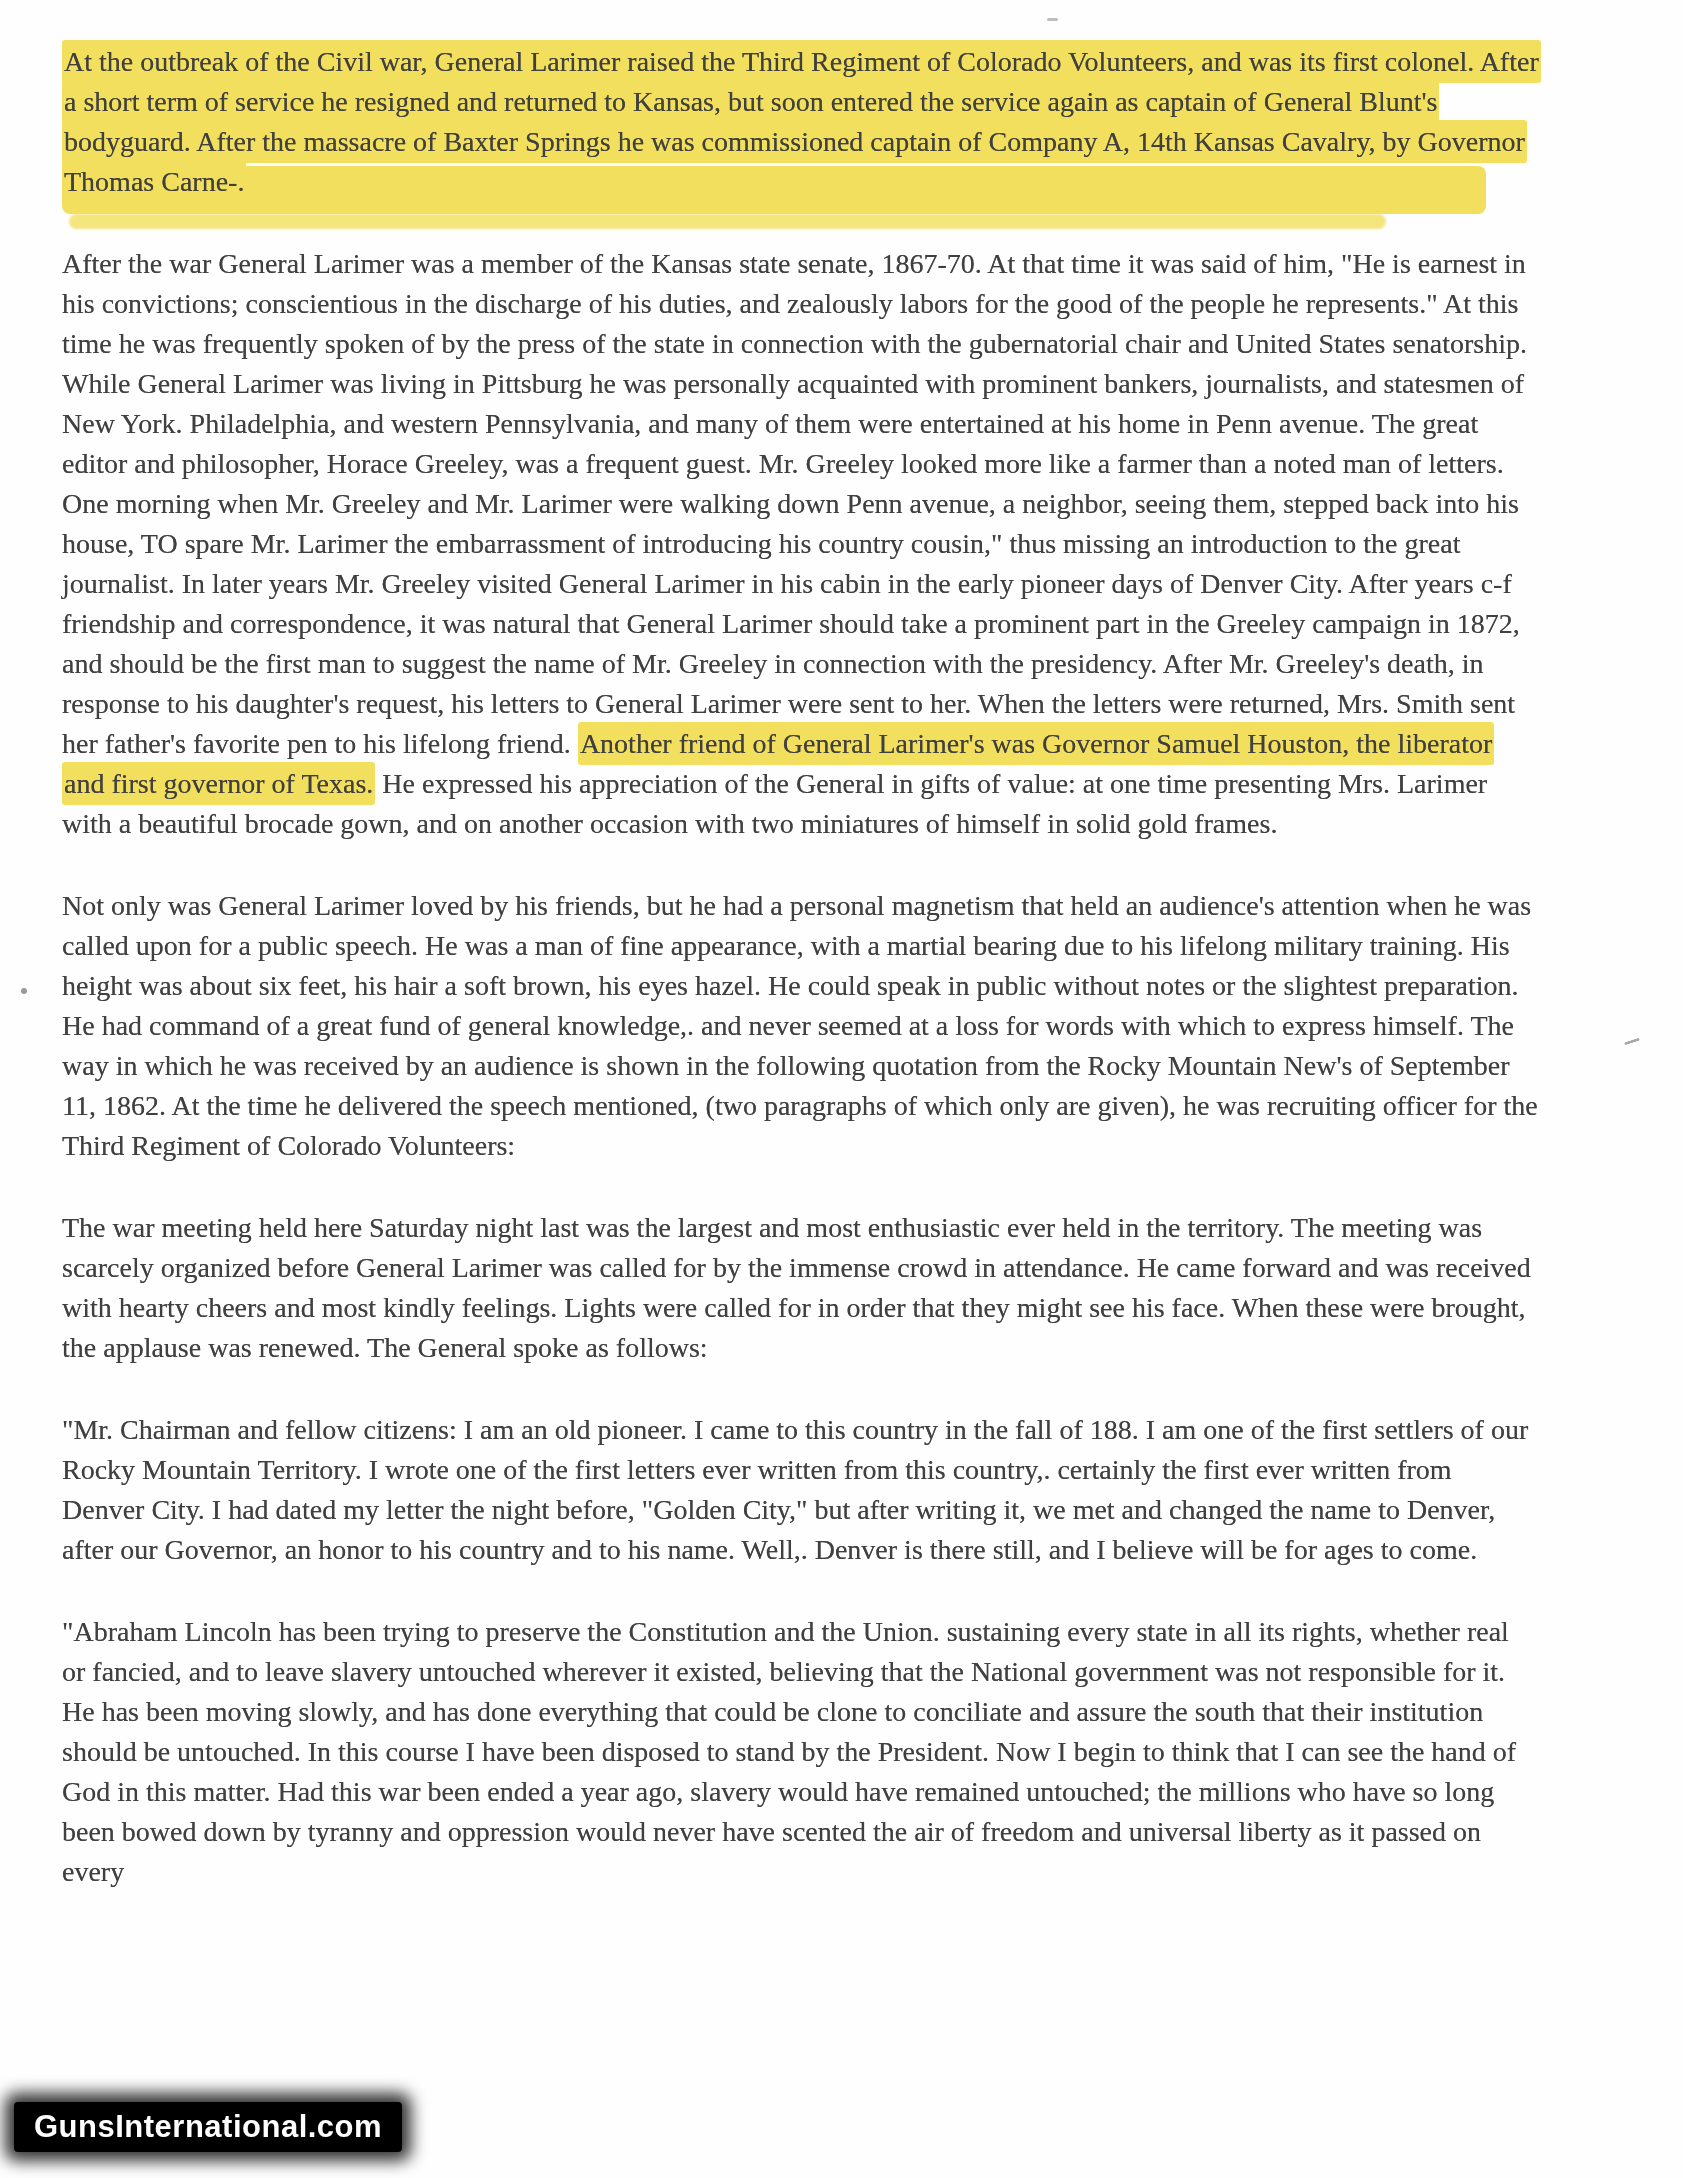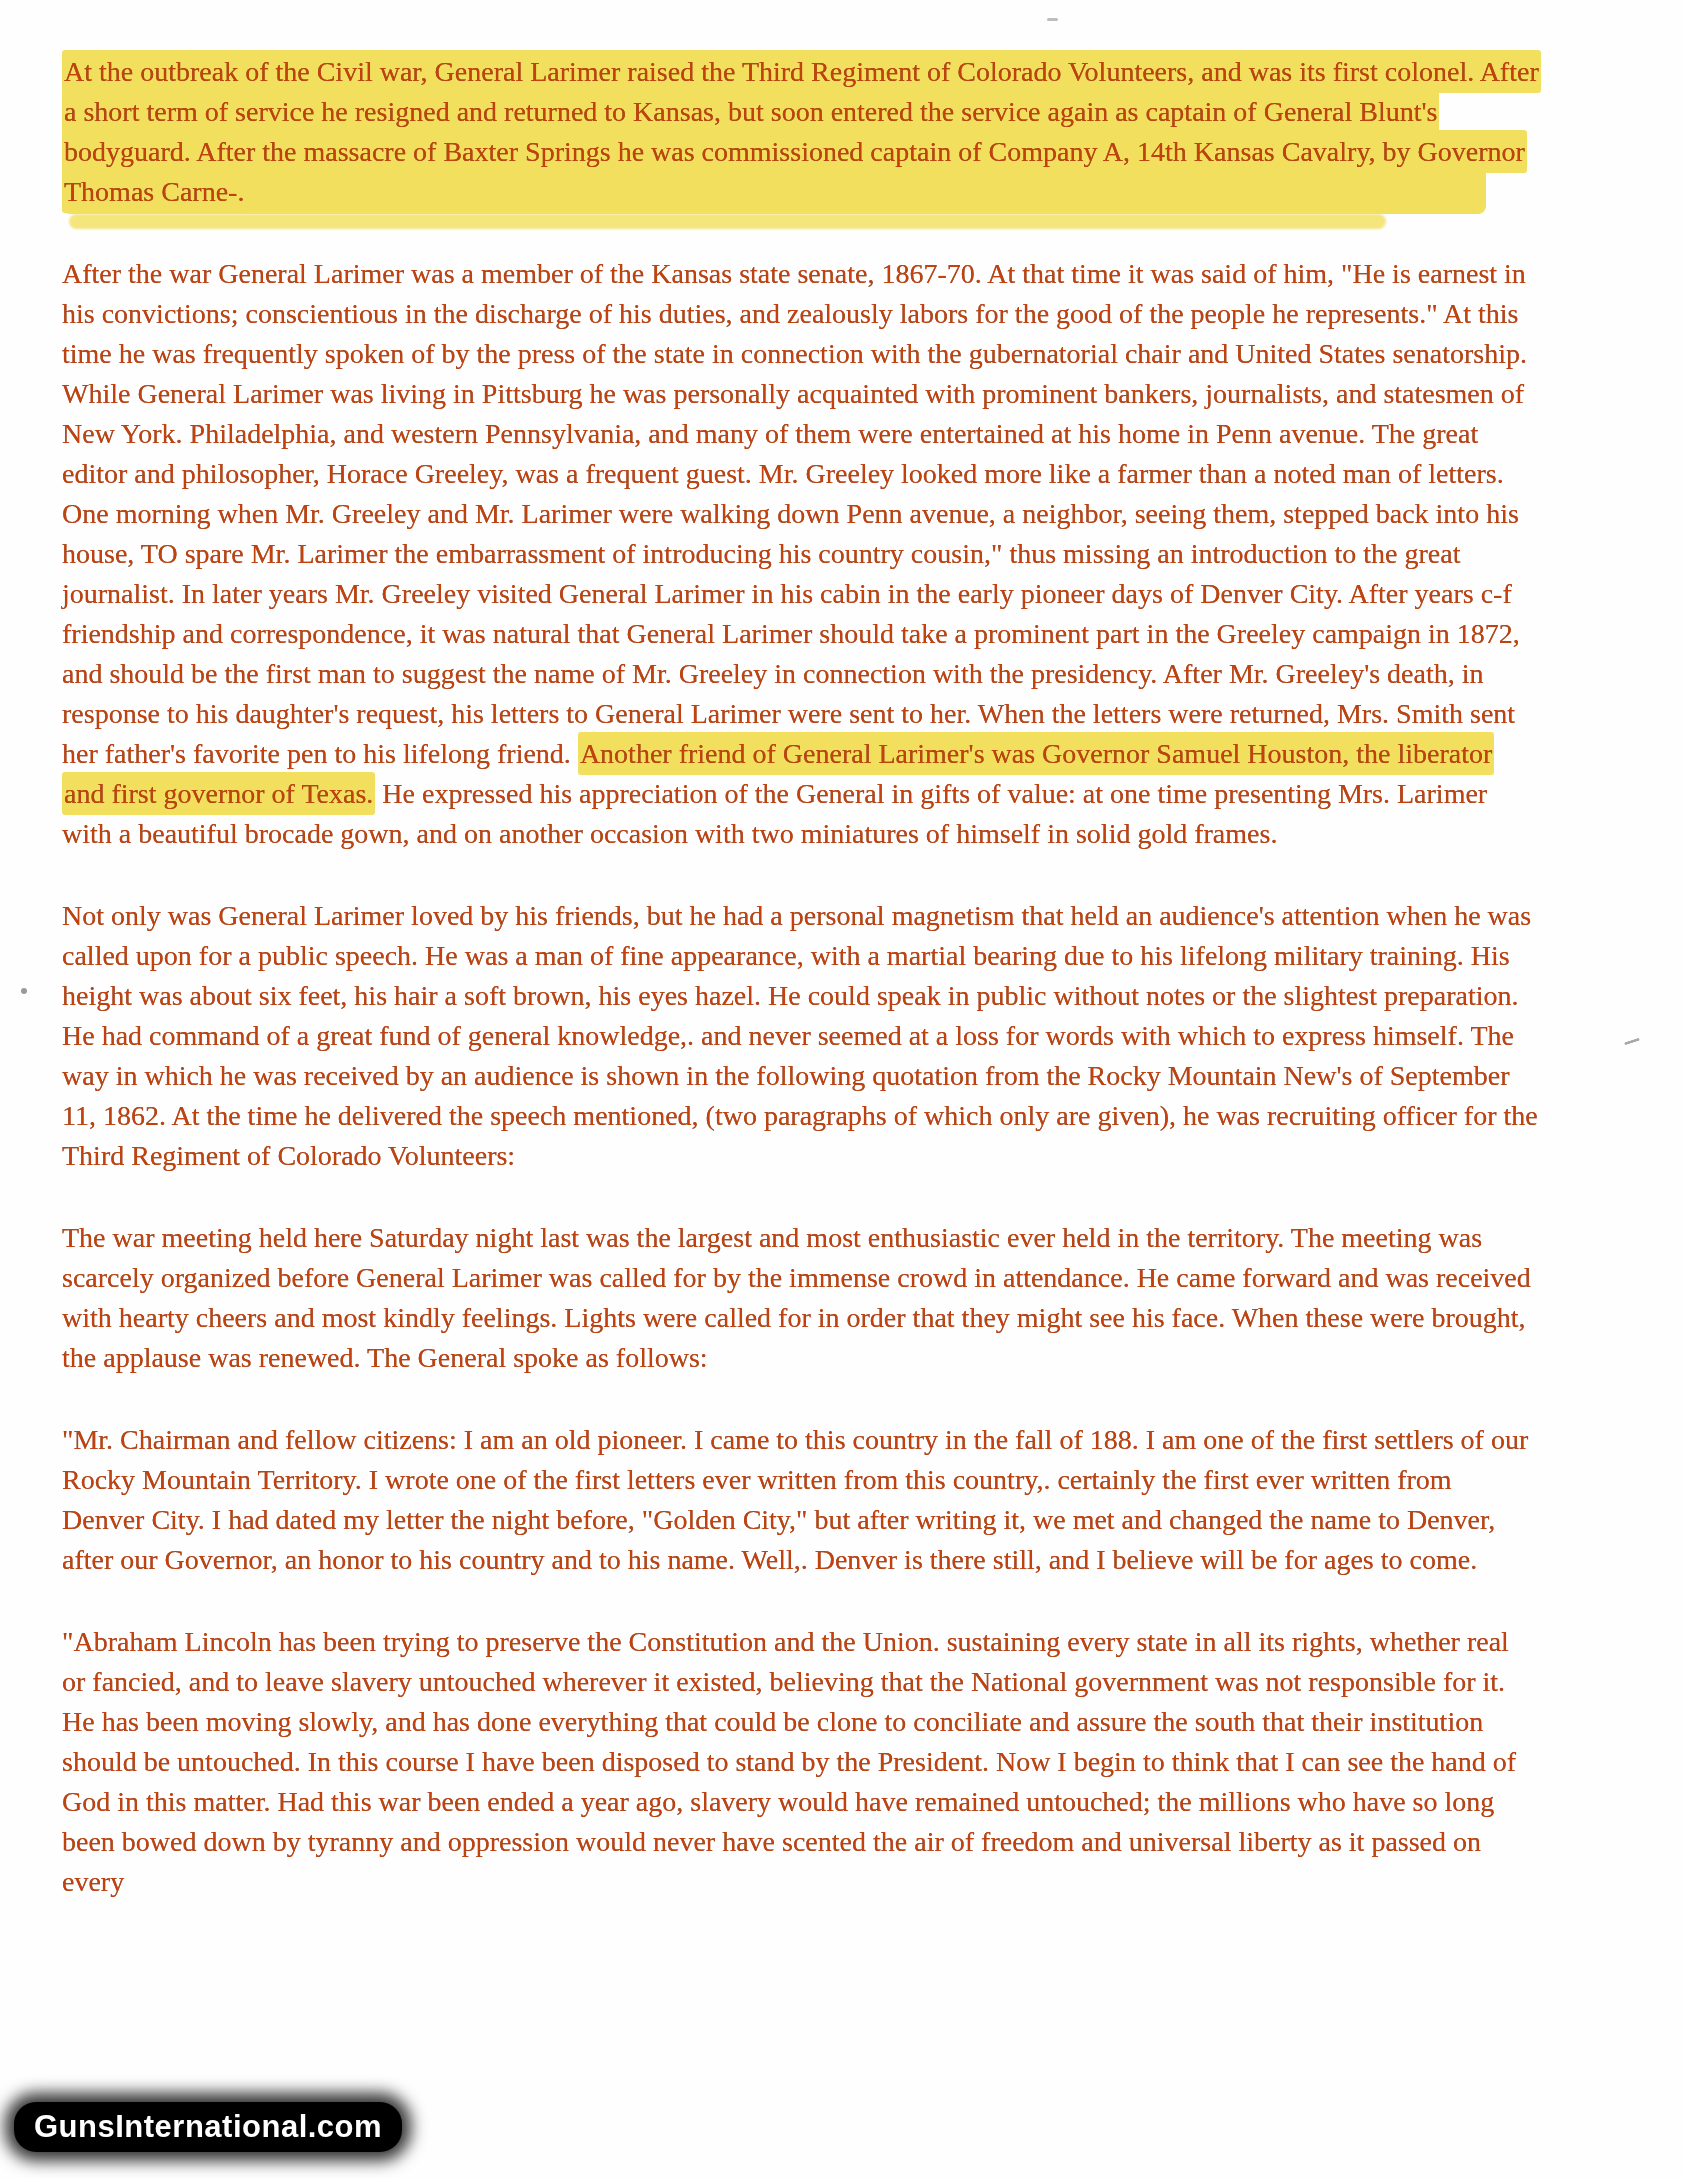--- a/index.html
+++ b/index.html
@@ -15,23 +15,23 @@
     font-family: "Liberation Serif", "DejaVu Serif", serif;
   }
   .page {
     position: absolute;
     inset: 0;
     background: #fefefe;
   }
   .text-column {
     position: absolute;
     left: 62px;
-    top: 52px;
+    top: 42px;
     width: 1477px;
-    color: #c2410c;
+    color: #404040;
     font-size: 28px;
     line-height: 40px;
     text-align: left;
     text-shadow: 0 0 0.5px rgba(20,20,20,0.55);
     z-index: 2;
   }
   .para {
     margin: 0 0 42px 0;
   }
   .hl {
@@ -68,21 +68,21 @@
     bottom: 26px;
     z-index: 3;
     font-family: "Liberation Sans", "DejaVu Sans", sans-serif;
     font-weight: 700;
     font-size: 31px;
     line-height: 31px;
     letter-spacing: 0.5px;
     color: #ffffff;
     background: #000000;
     padding: 9px 20px 10px 20px;
-    border-radius: 22px;
+    border-radius: 4px;
     box-shadow: 0 0 16px 9px rgba(0,0,0,0.8);
   }
   .artifact {
     position: absolute;
     z-index: 1;
   }
   .artifact-dot {
     left: 21px;
     top: 988px;
     width: 6px;

